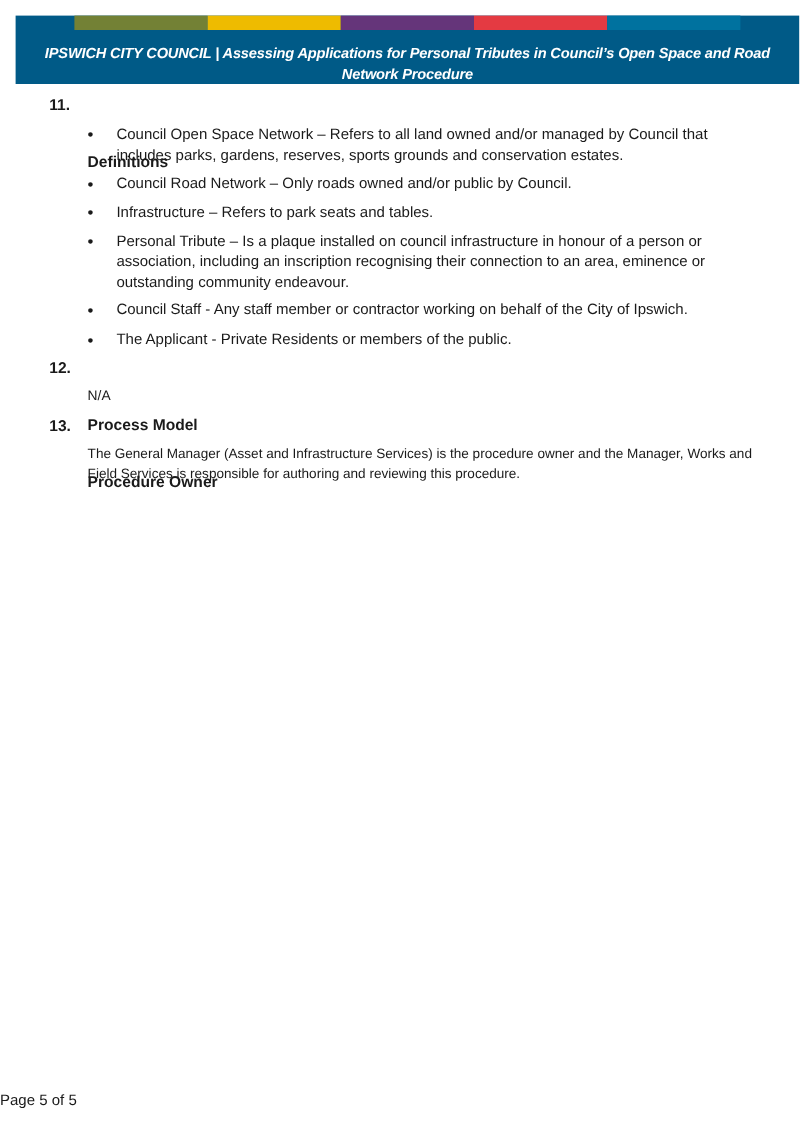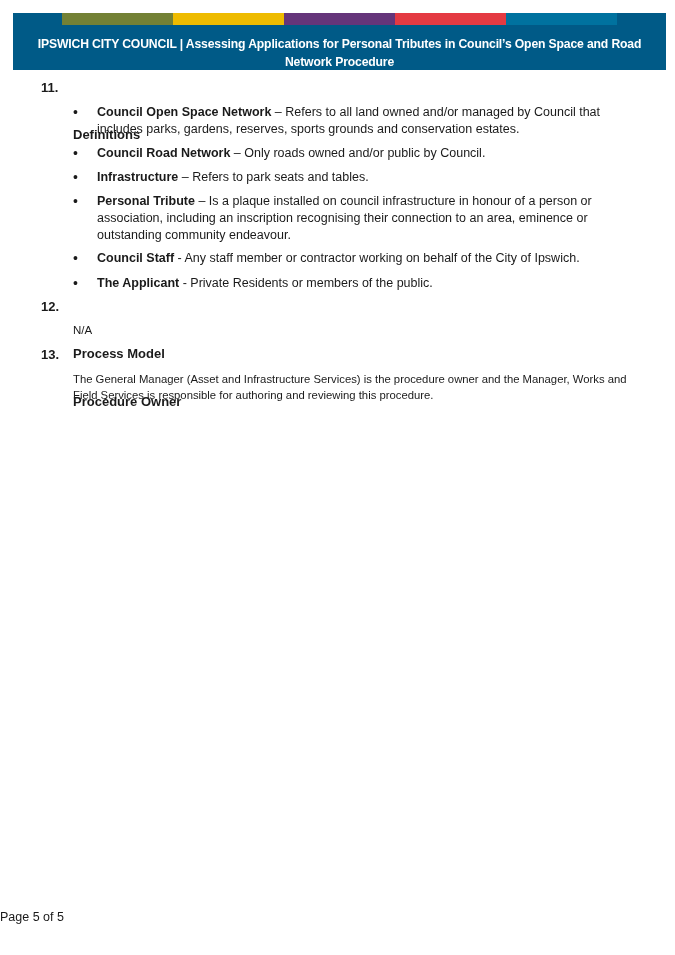--- a/index.html
+++ b/index.html
@@ -3,20 +3,21 @@
 <meta charset="utf-8">
 <style>
   html, body { margin: 0; padding: 0; background: #ffffff; }
   body {
     width: 675px; height: 955px; position: relative; overflow: hidden;
     font-family: "Liberation Sans", sans-serif; color: #1a1a1a;
   }
   .header {
     position: absolute; left: 13px; top: 13px; width: 653px; height: 57px;
     background: #005a87;
+    font-style: italic;
   }
   .strip { position: absolute; top: 0; height: 12px; }
   .strip.s1 { left: 49px; width: 111px; }
   .strip.s2 { left: 160px; width: 111px; }
   .strip.s3 { left: 271px; width: 111px; }
   .strip.s4 { left: 382px; width: 111px; }
   .strip.s5 { left: 493px; width: 111px; }
   .header-title {
     position: absolute; left: 0; right: 0; top: 22px;
     text-align: center; color: #ffffff; font-weight: bold;
@@ -27,21 +28,21 @@
   }
   .section-heading .num { position: absolute; left: 0; }
   .section-heading .title { position: absolute; left: 32px; white-space: nowrap; margin-top: 47px; }
   .bullet-item {
     position: absolute; left: 73px; width: 540px; font-size: 12.5px; line-height: 17px;
   }
   .bullet-item .dot {
     position: absolute; left: 0; top: 0; font-size: 14px;
   }
   .bullet-item .text { margin-left: 24px; display: block; }
-  .bullet-item .term { font-weight: bold; }
+  .bullet-item .term { font-weight: normal; }
   .para { position: absolute; left: 73px; font-size: 12.5px; line-height: 17px; }
   .para.small { font-size: 11.3px; width: 580px; line-height: 16px; }
   .footer {
     position: absolute; top: 910px; left: 0; right: 0; text-align: left; font-size: 12.5px;
   }
 </style>
 </head>
 <body>
 
 <div class="header" style="background: rgb(0, 90, 135);">

